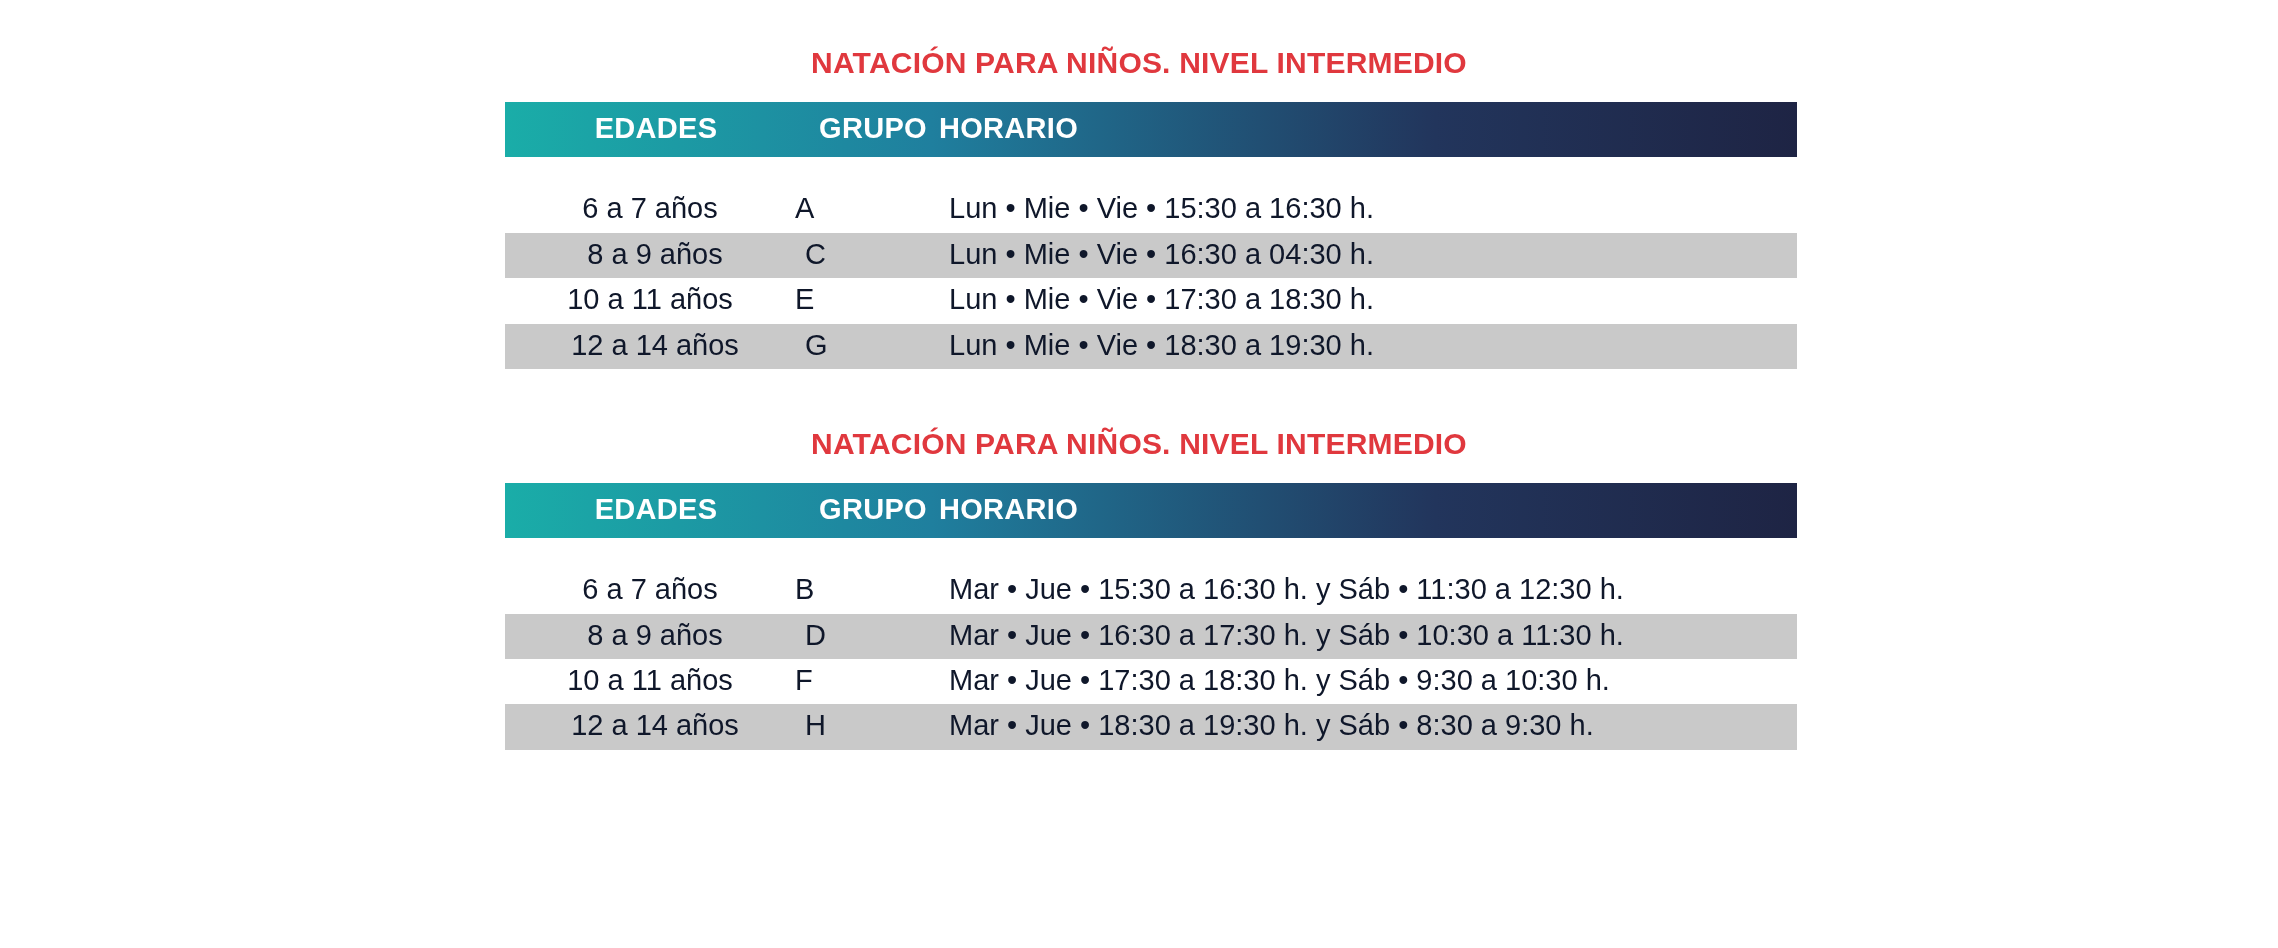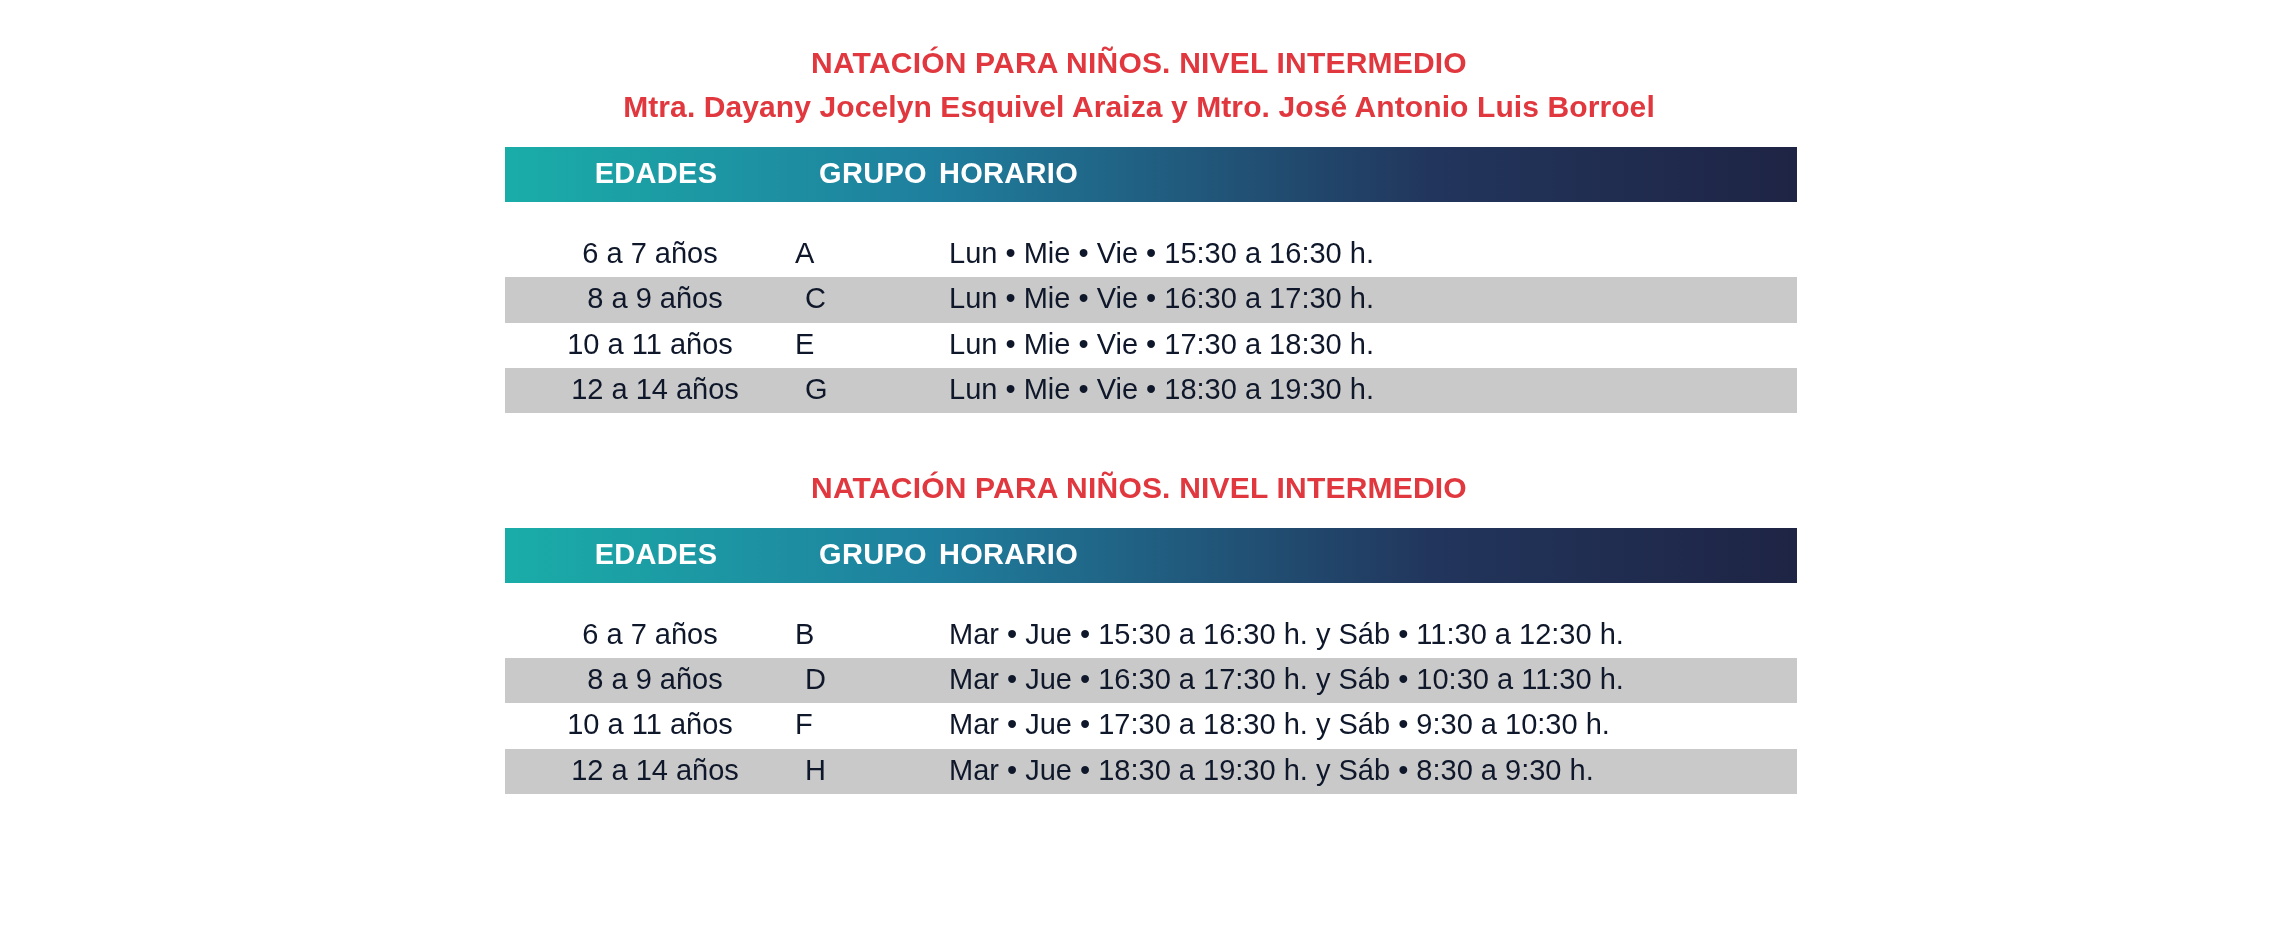--- a/index.html
+++ b/index.html
@@ -74,21 +74,20 @@
   tr.shade td { background: #c9c9c9; padding-left: 10px; }
 </style>
 </head>
 <body>
 
 <div class="page">
 
   <div class="section section-1">
     <div class="title-block">
       <div class="title-main">NATACIÓN PARA NIÑOS. NIVEL INTERMEDIO</div>
-      <div class="title-sub">Mtra. Dayany Jocelyn Esquivel Araiza y Mtro. José Antonio Luis Borroel</div>
     </div>
 
     <table class="sched">
       <thead>
         <tr class="thead-row">
           <th class="col-edades">EDADES</th>
           <th class="col-grupo">GRUPO</th>
           <th class="col-horario">HORARIO</th>
         </tr>
       </thead>
@@ -99,21 +98,21 @@
             <td></td>
         </tr>
         <tr>
           <td class="col-edades">6 a 7 años</td>
           <td class="col-grupo">A</td>
           <td class="col-horario">Lun • Mie • Vie • 15:30 a 16:30 h.</td>
         </tr>
         <tr class="shade">
           <td class="col-edades">8 a 9 años</td>
           <td class="col-grupo">C</td>
-          <td class="col-horario">Lun • Mie • Vie • 16:30 a 17:30 h.</td>
+          <td class="col-horario">Lun • Mie • Vie • 16:30 a 04:30 h.</td>
         </tr>
         <tr>
           <td class="col-edades">10 a 11 años</td>
           <td class="col-grupo">E</td>
           <td class="col-horario">Lun • Mie • Vie • 17:30 a 18:30 h.</td>
         </tr>
         <tr class="shade">
           <td class="col-edades">12 a 14 años</td>
           <td class="col-grupo">G</td>
           <td class="col-horario">Lun • Mie • Vie • 18:30 a 19:30 h.</td>

